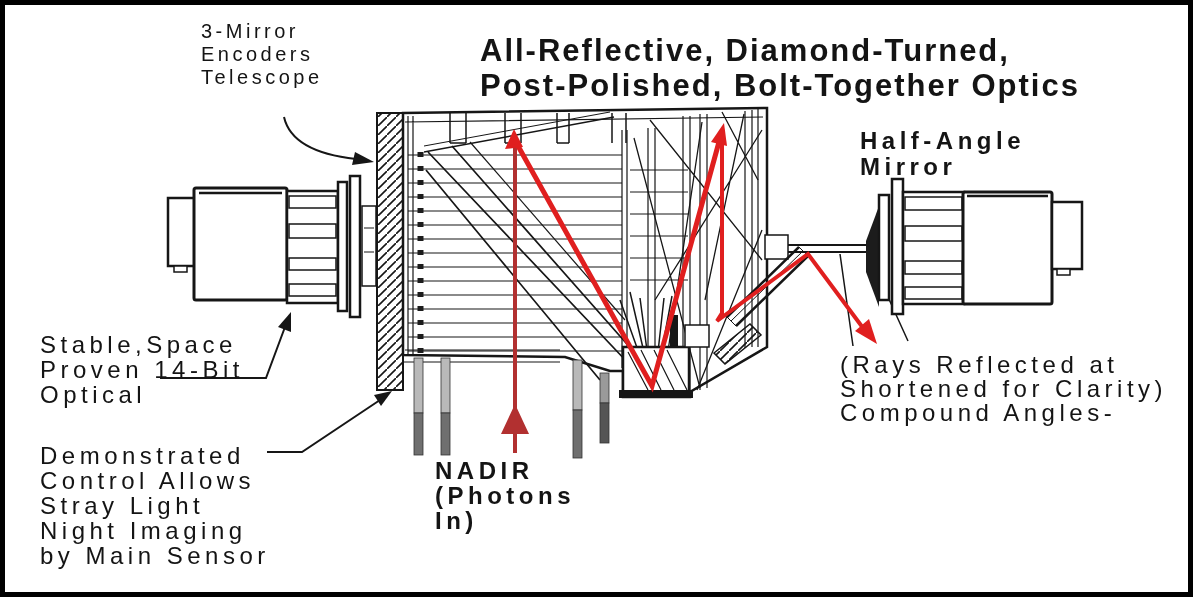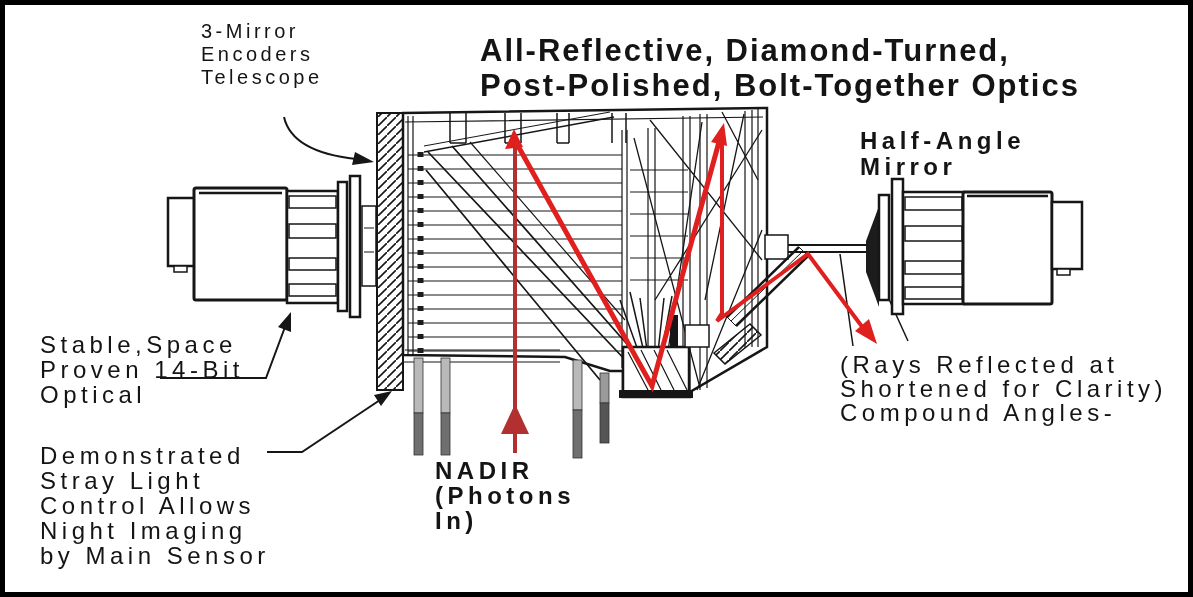--- a/index.html
+++ b/index.html
@@ -184,22 +184,22 @@
   </div>
 
   <div class="lbl lbl-enc">
     <div>Stable,Space</div>
     <div>Proven 14-Bit</div>
     <div>Optical</div>
   </div>
 
   <div class="lbl lbl-stray">
     <div>Demonstrated</div>
+    <div>Control Allows</div>
     <div>Stray Light</div>
-    <div>Control Allows</div>
     <div>Night Imaging</div>
     <div>by Main Sensor</div>
   </div>
 
   <div class="lbl lbl-nadir center">
     <div>NADIR</div>
     <div>(Photons</div>
     <div>In)</div>
   </div>
 

